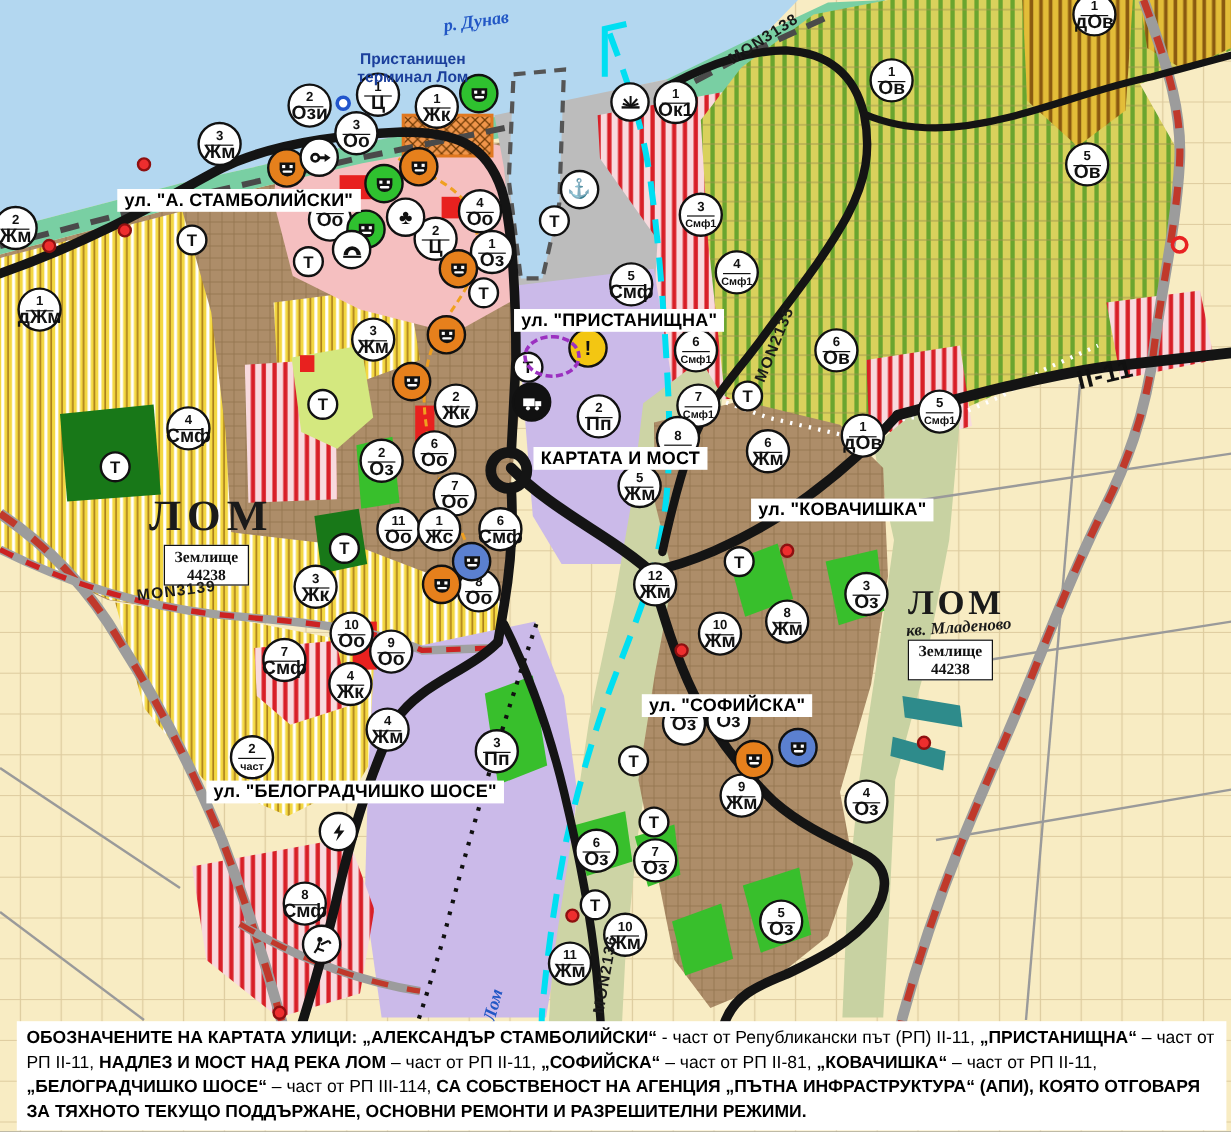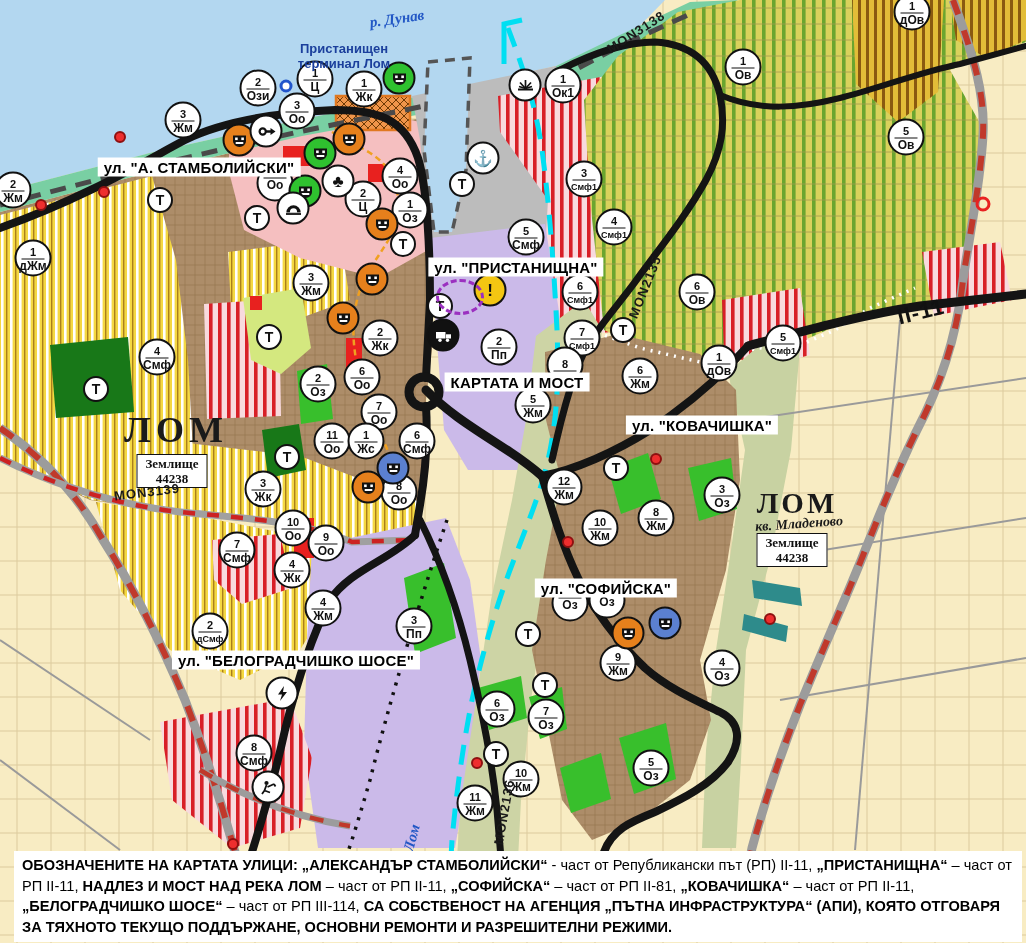--- a/index.html
+++ b/index.html
@@ -8,21 +8,21 @@
   #base-svg{position:absolute;left:0;top:0;z-index:0;}
   .lyr{position:absolute;left:0;top:0;width:100%;height:100%;pointer-events:none;}
   #markers-layer{z-index:5}
   #labels-layer{z-index:8}
 
   .zone-circle{position:absolute;transform:translate(-50%,-50%);width:37px;height:37px;
     background:#fff;border:2.5px solid #111;border-radius:50%;display:flex;flex-direction:column;
     align-items:center;justify-content:center;box-sizing:border-box;}
   .zone-circle .num{font-weight:bold;font-size:11px;line-height:11px;color:#111;}
   .zone-circle .bar{width:68%;border-top:1.6px solid #111;margin:1px 0;}
-  .zone-circle .code{font-weight:bold;font-size:12px;line-height:10px;color:#111;white-space:nowrap;}
+  .zone-circle .code{font-weight:bold;font-size:16px;line-height:10px;color:#111;white-space:nowrap;}
   .t-circle{position:absolute;transform:translate(-50%,-50%);width:26px;height:26px;background:#fff;
     border:2.5px solid #111;border-radius:50%;display:flex;align-items:center;justify-content:center;
     font-weight:bold;font-size:14px;color:#111;box-sizing:border-box;}
   .poi{position:absolute;transform:translate(-50%,-50%);width:33px;height:33px;border-radius:50%;
     border:2.5px solid #111;display:flex;align-items:center;justify-content:center;box-sizing:border-box;
     font-size:16px;color:#111;}
   .dotm{position:absolute;transform:translate(-50%,-50%);border-radius:50%;box-sizing:border-box;}
 
   .map-label{position:absolute;transform:translate(-50%,-50%);white-space:pre-line;text-align:center;}
   .lbl-street{background:#fff;color:#000;font-weight:bold;font-size:15px;padding:1px 6px;
@@ -319,21 +319,21 @@
       <div class="zone-circle" style="left: 499px; top: 347px;">
         <div class="num">2</div>
         <div class="bar"></div>
         <div class="code">Пп</div>
       </div>
       <div class="zone-circle" style="left: 533px; top: 405px;">
         <div class="num">5</div>
         <div class="bar"></div>
         <div class="code">Жм</div>
       </div>
-      <div class="zone-circle" style="left: 564px; top: 487px;">
+      <div class="zone-circle" style="left: 546px; top: 487px;">
         <div class="num">12</div>
         <div class="bar"></div>
         <div class="code">Жм</div>
       </div>
       <div class="zone-circle" style="left: 580px; top: 292px;">
         <div class="num">6</div>
         <div class="bar"></div>
         <div class="code" style="font-size: 9px;">Смф1</div>
       </div>
       <div class="zone-circle" style="left: 582px; top: 338px;">
@@ -462,21 +462,21 @@
         <div class="code">Жк</div>
       </div>
       <div class="zone-circle" style="left: 323px; top: 608px;">
         <div class="num">4</div>
         <div class="bar"></div>
         <div class="code">Жм</div>
       </div>
       <div class="zone-circle" style="left: 210px; top: 631px;">
         <div class="num">2</div>
         <div class="bar"></div>
-        <div class="code" style="font-size: 9px;">дСмф</div>
+        <div class="code" style="font-size: 9px;">част</div>
       </div>
       <div class="zone-circle" style="left: 254px; top: 753px;">
         <div class="num">8</div>
         <div class="bar"></div>
         <div class="code">Смф</div>
       </div>
       <div class="zone-circle" style="left: 293px; top: 528px;">
         <div class="num">10</div>
         <div class="bar"></div>
         <div class="code">Оо</div>

